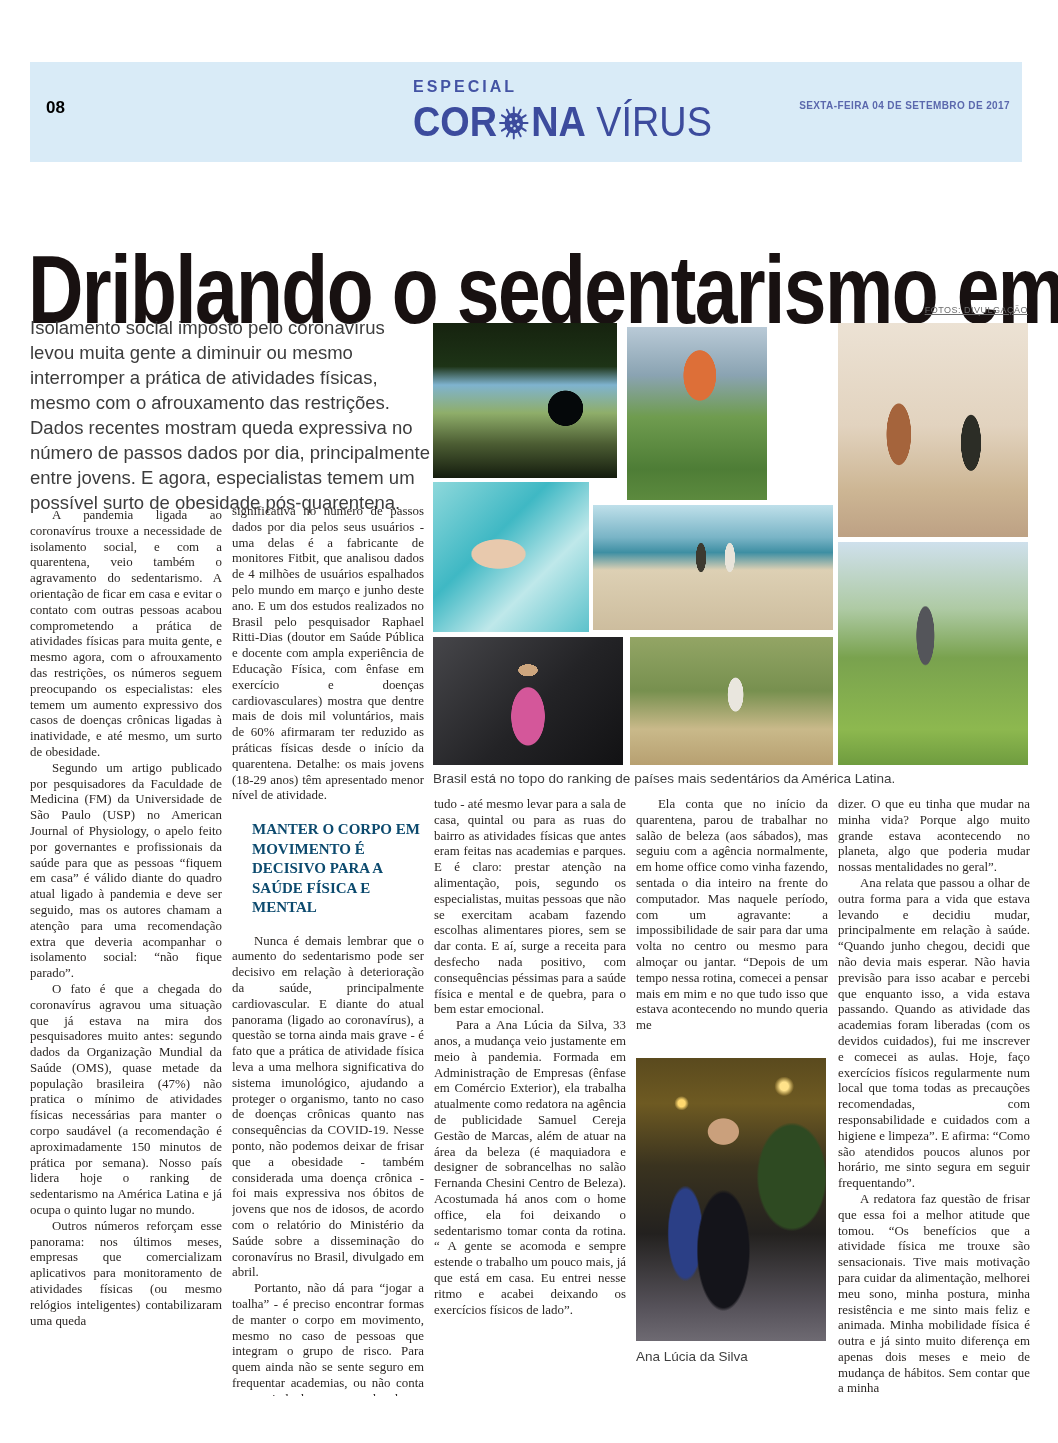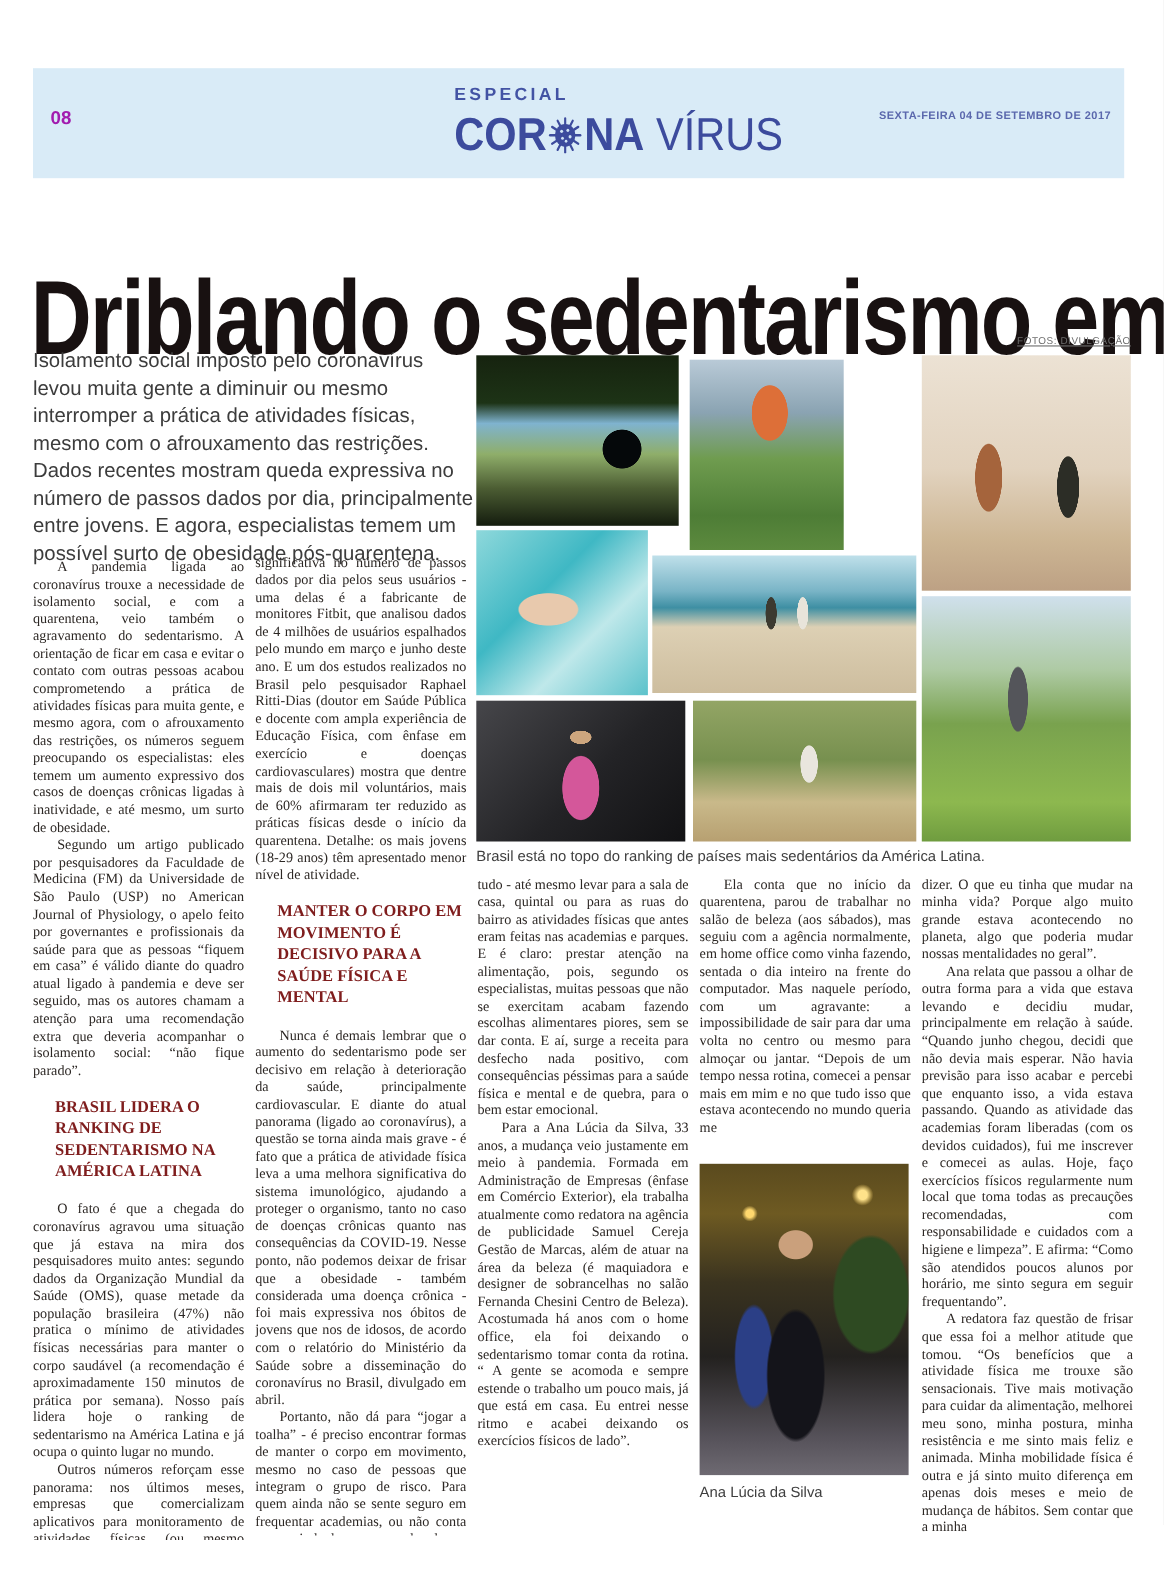--- a/index.html
+++ b/index.html
@@ -1,21 +1,21 @@
 <!DOCTYPE html>
 <html lang="pt"><head>
 <meta charset="utf-8">
 <style>
   html,body{margin:0;padding:0;background:#e8e8e8;}
   .page{position:relative;width:1058px;height:1443px;background:#fff;overflow:hidden;
         font-family:"Liberation Serif",serif;margin:0 auto;}
 
   
   .band{position:absolute;left:30px;top:62px;width:992px;height:100px;background:#d9ebf7;}
-  .pagenum{position:absolute;left:16px;top:36px;font:bold 17px "Liberation Sans",sans-serif;color:#a21caf;}
+  .pagenum{position:absolute;left:16px;top:36px;font:bold 17px "Liberation Sans",sans-serif;color:#000000;}
   .edition-date{position:absolute;right:12px;top:38px;font:bold 10px "Liberation Sans",sans-serif;
         color:#5b68ad;letter-spacing:.4px;}
   .logo{position:absolute;left:355px;top:16px;line-height:1;margin-left:28px;}
   .logo .especial{font:600 16px "Liberation Sans",sans-serif;letter-spacing:3px;color:#4353a4;}
   .logo .bigline{margin-top:2px;white-space:nowrap;}
   .logo .corona{display:inline-block;transform:scaleX(.9);transform-origin:left;
         font:800 42px "Liberation Sans",sans-serif;color:#3c4b9d;letter-spacing:0;}
   .logo .virus-word{font-weight:400;}
   .logo svg{vertical-align:-5px;margin:0 1px;}
 
@@ -61,21 +61,21 @@
     background:radial-gradient(ellipse 16px 52px at 46% 42%, #54555a 55%, transparent 58%),
       linear-gradient(180deg,#cfe0ec 0%,#aecaa4 30%,#79a24e 52%,#8db84f 84%,#6f9c3f 100%);}
   .collage-caption{position:absolute;left:433px;top:771px;width:560px;
         font:13.5px "Liberation Sans",sans-serif;color:#3f3f3f;}
 
   
   .col{position:absolute;width:192px;overflow:hidden;text-align:justify;
         font-size:12.9px;line-height:15.8px;color:#2c2724;}
   .col p{margin:0;text-indent:22px;font-family:Liberation Serif, serif;}
   .col p.noindent{text-indent:0;}
-  .col h3.sub{font:bold 15px/1.3 "Liberation Serif",serif;color:#7f1d1d;
+  .col h3.sub{font:bold 15px/1.3 "Liberation Serif",serif;color:#0c4a6e;
         margin:16px 0 16px 20px;text-align:left;text-indent:0;}
   .col-1{left:30px;top:508px;height:892px;}
   .col-2{left:232px;top:504px;height:892px;}
   .col-3{left:434px;top:797px;height:601px;}
   .col-4{left:636px;top:797px;height:258px;}
   .col-5{left:838px;top:797px;height:601px;}
 
   
   .portrait{position:absolute;left:636px;top:1058px;width:190px;height:283px;
     background:radial-gradient(circle 14px at 78% 10%, #ffe28a 30%, rgba(255,216,110,.25) 60%, transparent 70%),
@@ -141,21 +141,20 @@
     <div class="ph ph-beach-run" title="photo-couple-running-on-beach"></div>
     <div class="ph ph-gym" title="photo-woman-gym-pink-top"></div>
     <div class="ph ph-cyclist" title="photo-senior-cycling-on-trail"></div>
     <div class="ph ph-field-stretch" title="photo-woman-stretching-in-field"></div>
   </div>
   <div class="collage-caption">Brasil está no topo do ranking de países mais sedentários da América Latina.</div>
 
   <div class="col col-1">
       <p>A pandemia ligada ao coronavírus trouxe a necessidade de isolamento social, e com a quarentena, veio também o agravamento do sedentarismo. A orientação de ficar em casa e evitar o contato com outras pessoas acabou comprometendo a prática de atividades físicas para muita gente, e mesmo agora, com o afrouxamento das restrições, os números seguem preocupando os especialistas: eles temem um aumento expressivo dos casos de doenças crônicas ligadas à inatividade, e até mesmo, um surto de obesidade.</p>
       <p>Segundo um artigo publicado por pesquisadores da Faculdade de Medicina (FM) da Universidade de São Paulo (USP) no American Journal of Physiology, o apelo feito por governantes e profissionais da saúde para que as pessoas “fiquem em casa” é válido diante do quadro atual ligado à pandemia e deve ser seguido, mas os autores chamam a atenção para uma recomendação extra que deveria acompanhar o isolamento social: “não fique parado”.</p>
-      <h3 class="sub">BRASIL LIDERA O RANKING DE SEDENTARISMO NA AMÉRICA LATINA</h3>
       <p>O fato é que a chegada do coronavírus agravou uma situação que já estava na mira dos pesquisadores muito antes: segundo dados da Organização Mundial da Saúde (OMS), quase metade da população brasileira (47%) não pratica o mínimo de atividades físicas necessárias para manter o corpo saudável (a recomendação é aproximadamente 150 minutos de prática por semana). Nosso país lidera hoje o ranking de sedentarismo na América Latina e já ocupa o quinto lugar no mundo.</p>
       <p>Outros números reforçam esse panorama: nos últimos meses, empresas que comercializam aplicativos para monitoramento de atividades físicas (ou mesmo relógios inteligentes) contabilizaram uma queda</p>
     </div>
   <div class="col col-2">
       <p class="noindent">significativa no número de passos dados por dia pelos seus usuários - uma delas é a fabricante de monitores Fitbit, que analisou dados de 4 milhões de usuários espalhados pelo mundo em março e junho deste ano. E um dos estudos realizados no Brasil pelo pesquisador Raphael Ritti-Dias (doutor em Saúde Pública e docente com ampla experiência de Educação Física, com ênfase em exercício e doenças cardiovasculares) mostra que dentre mais de dois mil voluntários, mais de 60% afirmaram ter reduzido as práticas físicas desde o início da quarentena. Detalhe: os mais jovens (18-29 anos) têm apresentado menor nível de atividade.</p>
       <h3 class="sub">MANTER O CORPO EM MOVIMENTO É DECISIVO PARA A SAÚDE FÍSICA E MENTAL</h3>
       <p>Nunca é demais lembrar que o aumento do sedentarismo pode ser decisivo em relação à deterioração da saúde, principalmente cardiovascular. E diante do atual panorama (ligado ao coronavírus), a questão se torna ainda mais grave - é fato que a prática de atividade física leva a uma melhora significativa do sistema imunológico, ajudando a proteger o organismo, tanto no caso de doenças crônicas quanto nas consequências da COVID-19. Nesse ponto, não podemos deixar de frisar que a obesidade - também considerada uma doença crônica - foi mais expressiva nos óbitos de jovens que nos de idosos, de acordo com o relatório do Ministério da Saúde sobre a disseminação do coronavírus no Brasil, divulgado em abril.</p>
       <p>Portanto, não dá para “jogar a toalha” - é preciso encontrar formas de manter o corpo em movimento, mesmo no caso de pessoas que integram o grupo de risco. Para quem ainda não se sente seguro em frequentar academias, ou não conta com a ajuda de um personal, vale</p>
     </div>
   <div class="col col-3">

